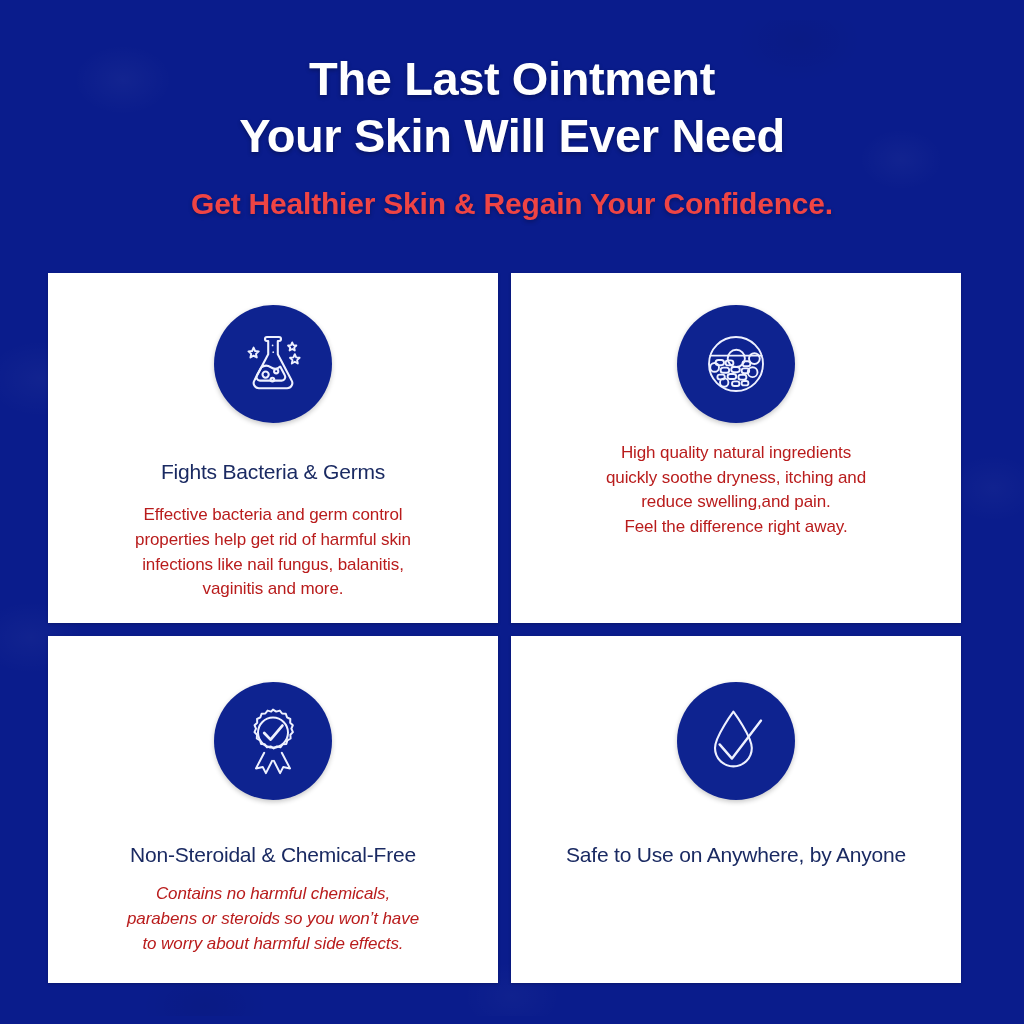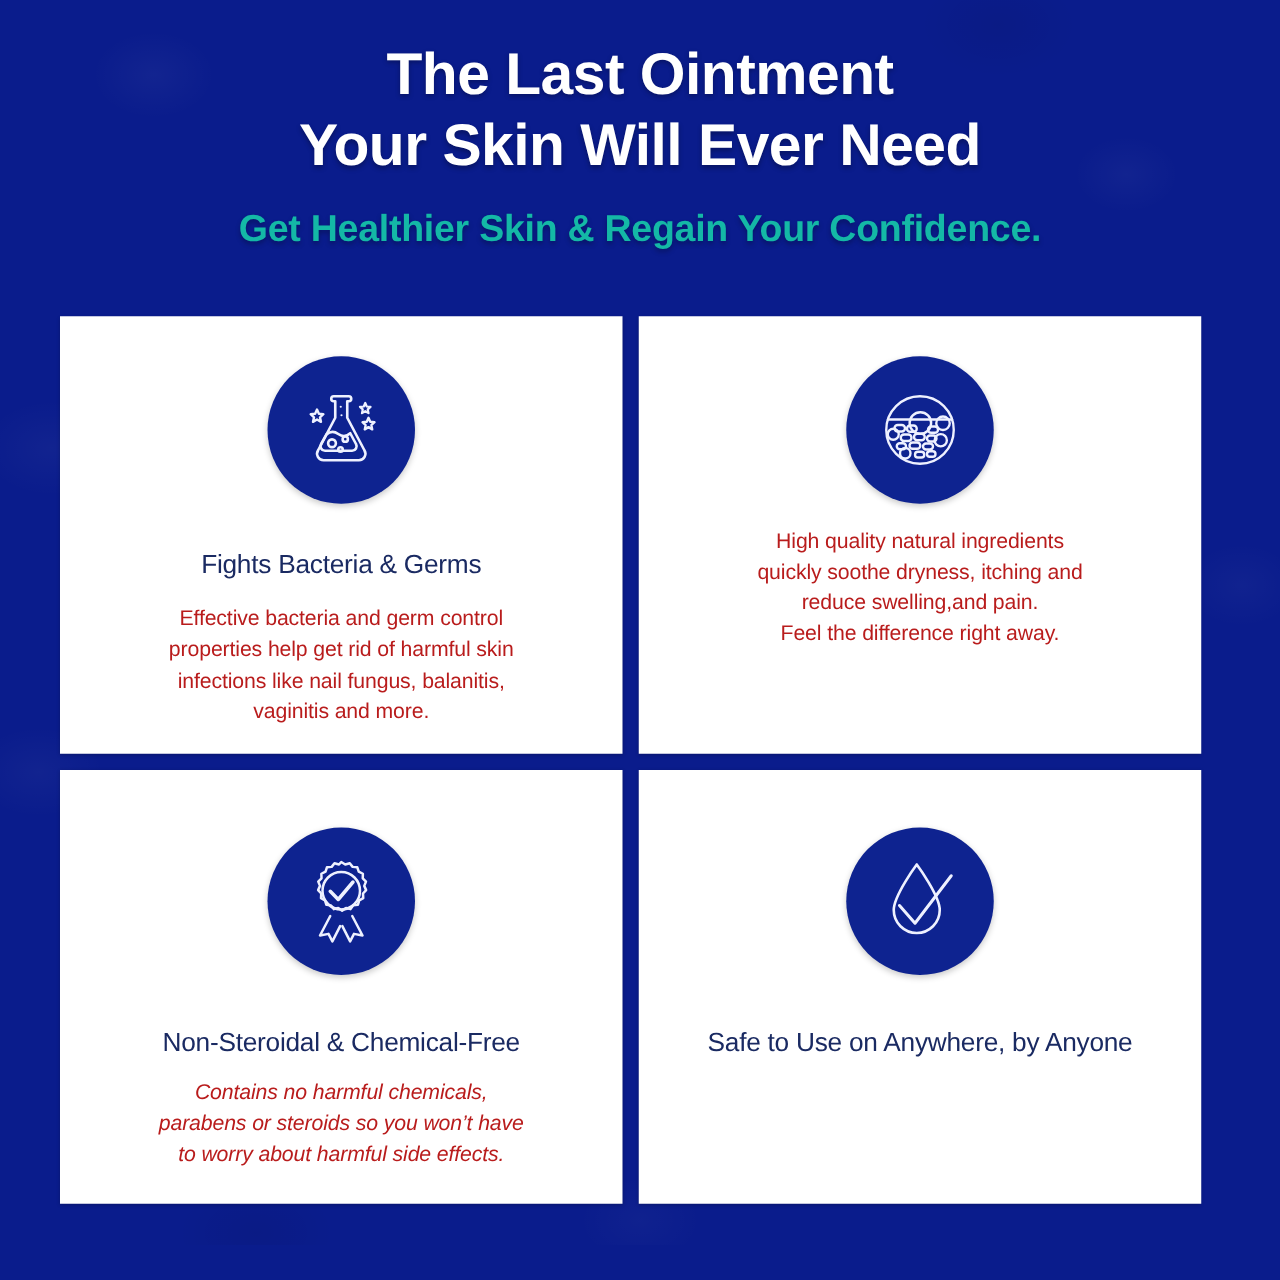--- a/index.html
+++ b/index.html
@@ -15,20 +15,21 @@
   }
 
   
   .poster {
     position: relative;
     width: 1024px;
     height: 996px;
     background-color: #0a1c8c;
     box-sizing: border-box;
     overflow: hidden;
+    margin-top: 20px;
   }
   
   .bg-texture {
     position: absolute;
     inset: 0;
     pointer-events: none;
     background-image:
       radial-gradient(ellipse 70px 50px at 12% 6%,  rgba(255,255,255,0.035), rgba(255,255,255,0) 70%),
       radial-gradient(ellipse 60px 44px at 88% 14%, rgba(255,255,255,0.030), rgba(255,255,255,0) 70%),
       radial-gradient(ellipse 80px 55px at 4% 36%,  rgba(255,255,255,0.030), rgba(255,255,255,0) 70%),
@@ -51,21 +52,21 @@
     font-weight: bold;
     line-height: 1.22;
     letter-spacing: -0.4px;
     text-shadow: 0 2px 4px rgba(0,0,0,0.30);
     margin: 0;
   }
   .headline .line {
     display: block;
   }
   .subhead {
-    color: #14b8a6;
+    color: #ef4444;
     font-size: 30px;
     font-weight: bold;
     letter-spacing: -0.2px;
     text-shadow: 0 2px 4px rgba(0,0,0,0.28);
     margin: 22px 0 0 0;
   }
 
   
   .grid {
     position: absolute;

